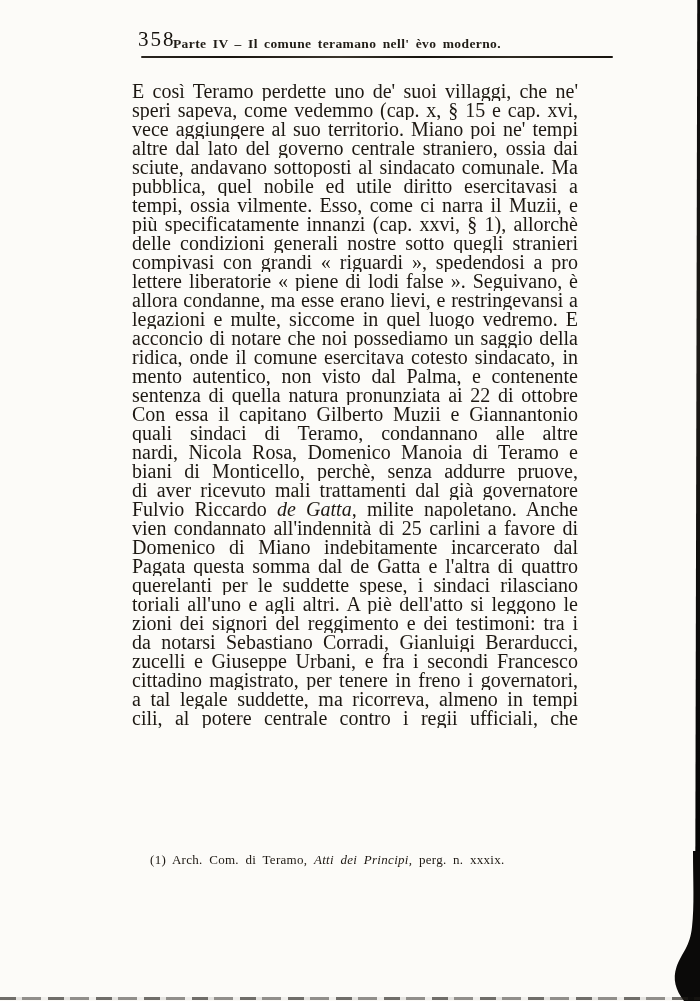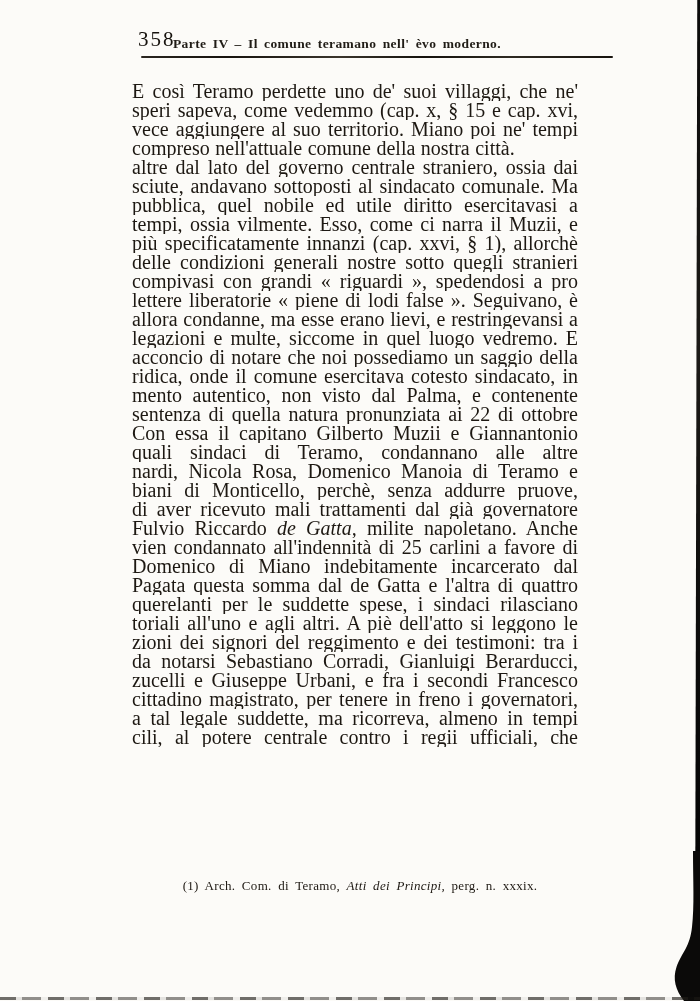--- a/index.html
+++ b/index.html
@@ -44,25 +44,25 @@
   .line{
     height:19px;overflow:hidden;
     text-align:justify;
     text-align-last:justify;
     word-spacing:0.5px;
   }
   .line.flush{text-align-last:left;}
   .line.indent{text-indent:22px;}
   
   .footnote{
-    position:absolute;left:150px;top:877px;width:420px;
+    position:absolute;left:150px;top:851px;width:420px;
     font-size:13px;line-height:17px;
     letter-spacing:0.3px;word-spacing:3px;
     color:#1d1812;
-    text-align:center;
+    text-align:left;
   }
   
   .scan-edge-right{
     position:absolute;top:0;right:0;
     width:5px;height:100%;
     background:linear-gradient(180deg,#0a0a0a 0%,#1c1a17 35%,#0a0a0a 70%,#000 100%);
     clip-path:polygon(45% 0,100% 0,100% 100%,0 100%);
   }
   .scan-corner{
     position:absolute;right:0;bottom:0;
@@ -89,21 +89,20 @@
 
   <div class="running-head">Parte IV – Il comune teramano nell' èvo moderno.</div>
 
   <div class="rule"></div>
 
   <div class="body-text" id="body-text">
       <div class="para">
         <div class="line">E così Teramo perdette uno de' suoi villaggi, che ne' tempi pro-</div>
         <div class="line">speri sapeva, come vedemmo (cap. x, § 15 e cap. xvi, § 14), in-</div>
         <div class="line">vece aggiungere al suo territorio. Miano poi ne' tempi nuovi fu</div>
-        <div class="line flush">compreso nell'attuale comune della nostra città.</div>
       </div>
       <div class="para">
         <div class="line">altre dal lato del governo centrale straniero, ossia dai capitani o</div>
         <div class="line">sciute, andavano sottoposti al sindacato comunale. Ma in quel mezzo</div>
         <div class="line">pubblica, quel nobile ed utile diritto esercitavasi a seconda dei</div>
         <div class="line">tempi, ossia vilmente. Esso, come ci narra il Muzii, e noi vedremo</div>
         <div class="line">più specificatamente innanzi (cap. xxvi, § 1), allorchè parleremo</div>
         <div class="line">delle condizioni generali nostre sotto quegli stranieri governatori,</div>
         <div class="line">compivasi con grandi « riguardi », spedendosi a pro de' medesimi</div>
         <div class="line">lettere liberatorie « piene di lodi false ». Seguivano, è vero, anche</div>

